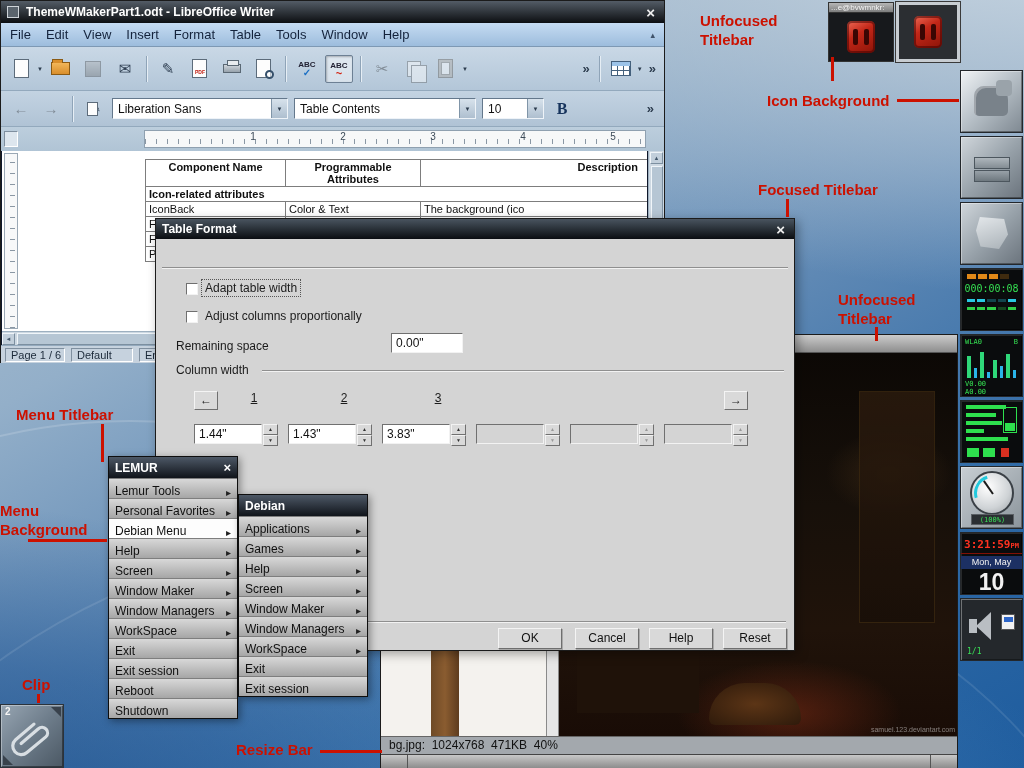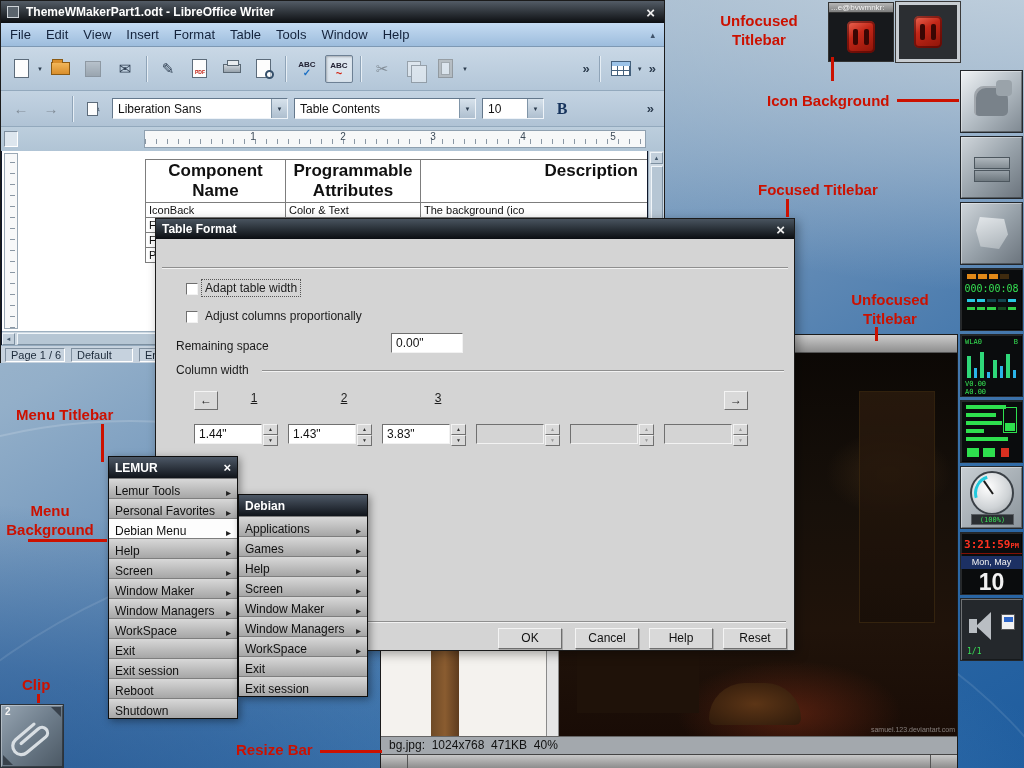--- a/index.html
+++ b/index.html
@@ -59,21 +59,21 @@
 .wruler{position:absolute;left:0;top:126px;right:0;height:24px;background:linear-gradient(180deg,#bccedd,#b0c4d5);}
 .rstrip{position:absolute;left:143px;right:18px;top:3px;bottom:3px;background:#f7f8f9;border:1px solid #8fa0b0;}
 .rstrip::after{content:"";position:absolute;left:0;right:0;bottom:3px;height:5px;background:repeating-linear-gradient(90deg,#8a97a4 0 1px,transparent 1px 11px);}
 .rnum{position:absolute;top:4px;font-size:10px;color:#3c4a58;width:10px;text-align:center;}
 .rcorner{position:absolute;left:3px;top:4px;width:14px;height:16px;background:#dde6ee;border:1px solid;border-color:#7f8f9f #fff #fff #7f8f9f;}
 .docarea{position:absolute;left:1px;top:150px;width:645px;height:180px;background:#fff;overflow:hidden;}
 .vruler{position:absolute;left:2px;top:2px;width:14px;bottom:2px;background:#f7f8f9;border:1px solid #9aa8b5;}
 .vruler::after{content:"";position:absolute;top:0;bottom:0;right:2px;width:5px;background:repeating-linear-gradient(0deg,#8a97a4 0 1px,transparent 1px 11px);}
 .doctable{position:absolute;left:143px;top:8px;width:503px;border-collapse:collapse;table-layout:fixed;font-size:11px;color:#101010;}
 .doctable td,.doctable th{border:1px solid #7d7d7d;padding:1px 3px;vertical-align:top;overflow:hidden;white-space:nowrap;}
-.doctable th{font-size:17px;white-space:normal;}
+.doctable th{font-size:11px;white-space:normal;}
 .th-desc{text-align:right;padding-right:10px !important;}
 .sectrow td{font-weight:bold;border-left:1px solid #7d7d7d;border-right:1px solid #7d7d7d;}
 .whscroll{position:absolute;left:1px;top:330px;width:645px;height:14px;background:#cdd8e2;border-top:1px solid #9db0c0;display:flex;align-items:center;}
 .sarrow{width:13px;height:12px;background:#c2cfdb;border:1px solid;border-color:#f0f5f9 #7c8fa0 #7c8fa0 #f0f5f9;font-size:6px;color:#44586c;text-align:center;line-height:11px;}
 .sthumb{width:250px;height:12px;background:#b6c6d4;border:1px solid;border-color:#f0f5f9 #7c8fa0 #7c8fa0 #f0f5f9;margin-left:2px;}
 .wvscroll{position:absolute;left:647px;top:150px;width:16px;height:194px;background:#cdd8e2;border-left:1px solid #9db0c0;}
 .wvscroll .sarrow{margin:1px auto 0;}
 .wvscroll .vthumb{width:12px;height:66px;background:#b6c6d4;border:1px solid;border-color:#f0f5f9 #7c8fa0 #7c8fa0 #f0f5f9;margin:2px auto 0;}
 .wstatus{position:absolute;left:0;top:344px;right:0;height:18px;background:#c6d2de;border-top:1px solid #93a9bd;display:flex;align-items:center;gap:6px;padding:0 4px;font-size:11px;color:#1c2a3a;}
 .scell{height:14px;line-height:13px;padding:0 5px;border:1px solid;border-color:#7f8f9f #fff #fff #7f8f9f;white-space:nowrap;overflow:hidden;}
@@ -177,21 +177,21 @@
 .furn2{position:absolute;left:18px;top:298px;width:122px;height:62px;background:#1f1209;}
 .basket{position:absolute;left:150px;top:330px;width:92px;height:42px;background:radial-gradient(#5c3516,#2e1a0b);border-radius:46px 46px 8px 8px;}
 .credit{position:absolute;right:4px;bottom:3px;font-size:7px;color:rgba(255,255,255,.45);}
 .vstatus{position:absolute;left:0;top:401px;right:0;height:18px;background:#a3a8ad;border-top:1px solid #666;font-size:12px;color:#111;line-height:17px;padding-left:8px;white-space:pre;}
 .vresize{position:absolute;left:0;top:419px;right:0;height:15px;background:linear-gradient(180deg,#c8c8c8,#888);border-top:1px solid #444;}
 .grip{position:absolute;top:0;bottom:0;width:27px;}
 .grip.l{left:0;border-right:1px solid #555;}
 .grip.r{right:0;border-left:1px solid #555;}
 
 .ann{position:absolute;color:#cc1100;font-weight:bold;font-size:15px;line-height:19px;z-index:100;white-space:nowrap;}
-.ann.center{text-align:center;}
+.ann.center{}
 .annline{position:absolute;background:#cc1100;z-index:100;}
 </style>
 </head>
 <body>
 
 <div id="desktop">
   <div class="curve" style="width:900px;height:700px;left:-320px;top:420px;"></div>
   <div class="curve" style="width:1300px;height:900px;left:-180px;top:520px;border-color:rgba(255,255,255,.1);"></div>
 
   <div id="writer" class="window">
@@ -326,20 +326,23 @@
         <colgroup>
             <col style="width:140px;">
             <col style="width:135px;">
             <col style="width:228px;">
           </colgroup>
         <tbody>
             <tr>
           <th>Component Name</th>
           <th>Programmable Attributes</th>
           <th class="th-desc">Description</th>
+        </tr>
+        <tr class="sectrow">
+          <td colspan="3">Icon-related attributes</td>
         </tr>
         <tr>
           <td>IconBack</td>
           <td>Color &amp; Text</td>
           <td>The background (ico</td>
         </tr>
         <tr>
           <td>F</td>
           <td></td>
           <td></td>

